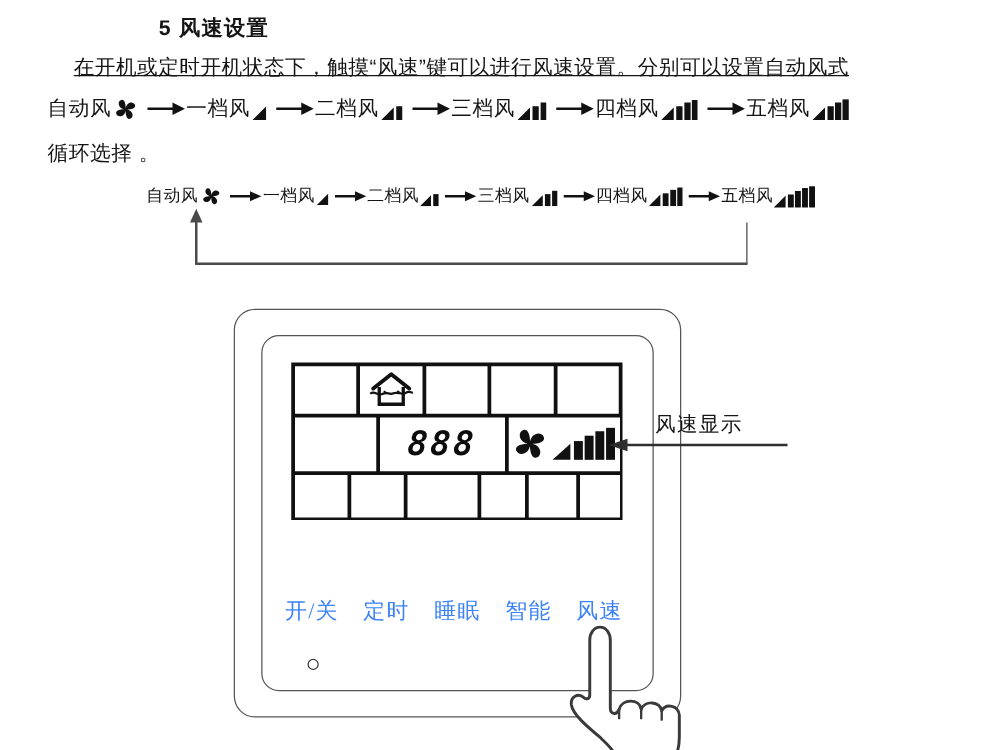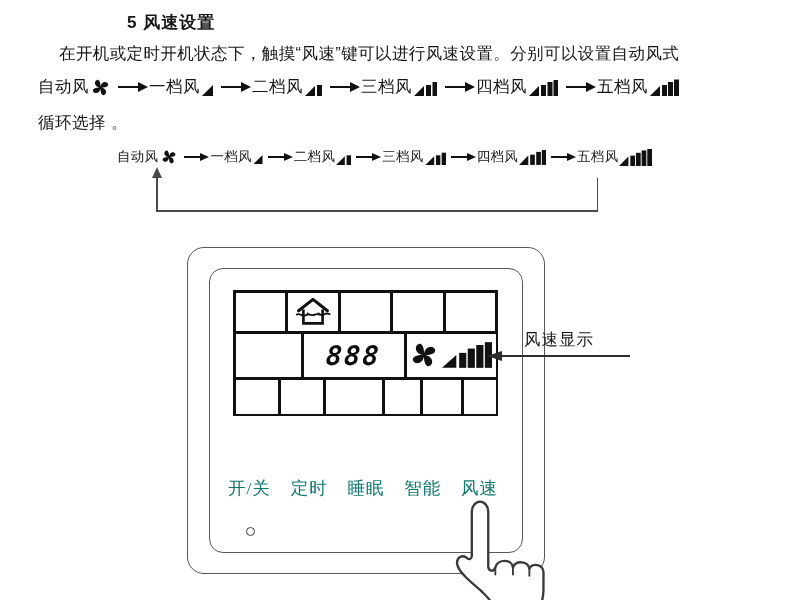--- a/index.html
+++ b/index.html
@@ -2,21 +2,21 @@
 <html><head>
 <meta charset="utf-8">
 <style>
   html,body{margin:0;padding:0;background:#fff;}
   .page{position:relative;width:680px;height:600px;background:#fff;overflow:hidden;
         font-family:"Liberation Sans","DejaVu Sans",sans-serif;color:#151515;}
   .abs{position:absolute;}
 
   
   .title{left:127px;top:11px;font-size:17px;font-weight:bold;letter-spacing:1px;}
-  .p1{left:59px;top:43px;font-size:16.5px;letter-spacing:.4px;white-space:nowrap;}
+  .p1{left:59px;top:43px;font-size:16.5px;letter-spacing:.4px;white-space:nowrap;text-decoration:underline;}
   .p3{left:38px;top:112px;font-size:16.5px;letter-spacing:.5px;}
 
   
   .flowline{left:38px;top:74px;height:26px;display:flex;align-items:center;font-size:16.5px;white-space:nowrap;}
   .flowline .lbl{letter-spacing:.5px;}
   .flowline svg{margin:0 2px;}
   .arrow{display:inline-block;position:relative;width:21px;height:2.2px;background:#111;margin:0 10px 0 6px;}
   .arrow::after{content:'';position:absolute;right:-9px;top:-3.8px;width:0;height:0;
     border-left:10px solid #111;border-top:5px solid transparent;border-bottom:5px solid transparent;}
 
@@ -51,21 +51,21 @@
        font-size:27px;letter-spacing:2px;color:#0c0c0c;transform:skewX(-4deg);}
 
   
   .callout-label{left:524px;top:329px;font-size:16.5px;font-family:"Liberation Serif","DejaVu Serif",serif;letter-spacing:1px;}
   .callout-line{left:501px;top:355px;width:129px;height:1.8px;background:#2e2e2e;}
   .callout-head{left:487px;top:350.5px;width:0;height:0;
     border-right:15px solid #2e2e2e;border-top:5.5px solid transparent;border-bottom:5.5px solid transparent;}
 
   
   .btn-row{left:228px;top:476px;width:270px;display:flex;justify-content:space-between;
-           font-family:"Liberation Serif","DejaVu Serif",serif;font-size:17.5px;color:#0f766e;letter-spacing:1px;}
+           font-family:"Liberation Serif","DejaVu Serif",serif;font-size:17.5px;color:#3b82f6;letter-spacing:1px;}
   .led{left:246px;top:527px;width:7px;height:7px;border:1.6px solid #3c3c3c;border-radius:50%;background:#fff;}
 
   .hand{left:441px;top:497px;z-index:5;}
 </style>
 </head>
 <body>
 
 <div class="page">
 
   <div class="abs title">5 风速设置</div>

